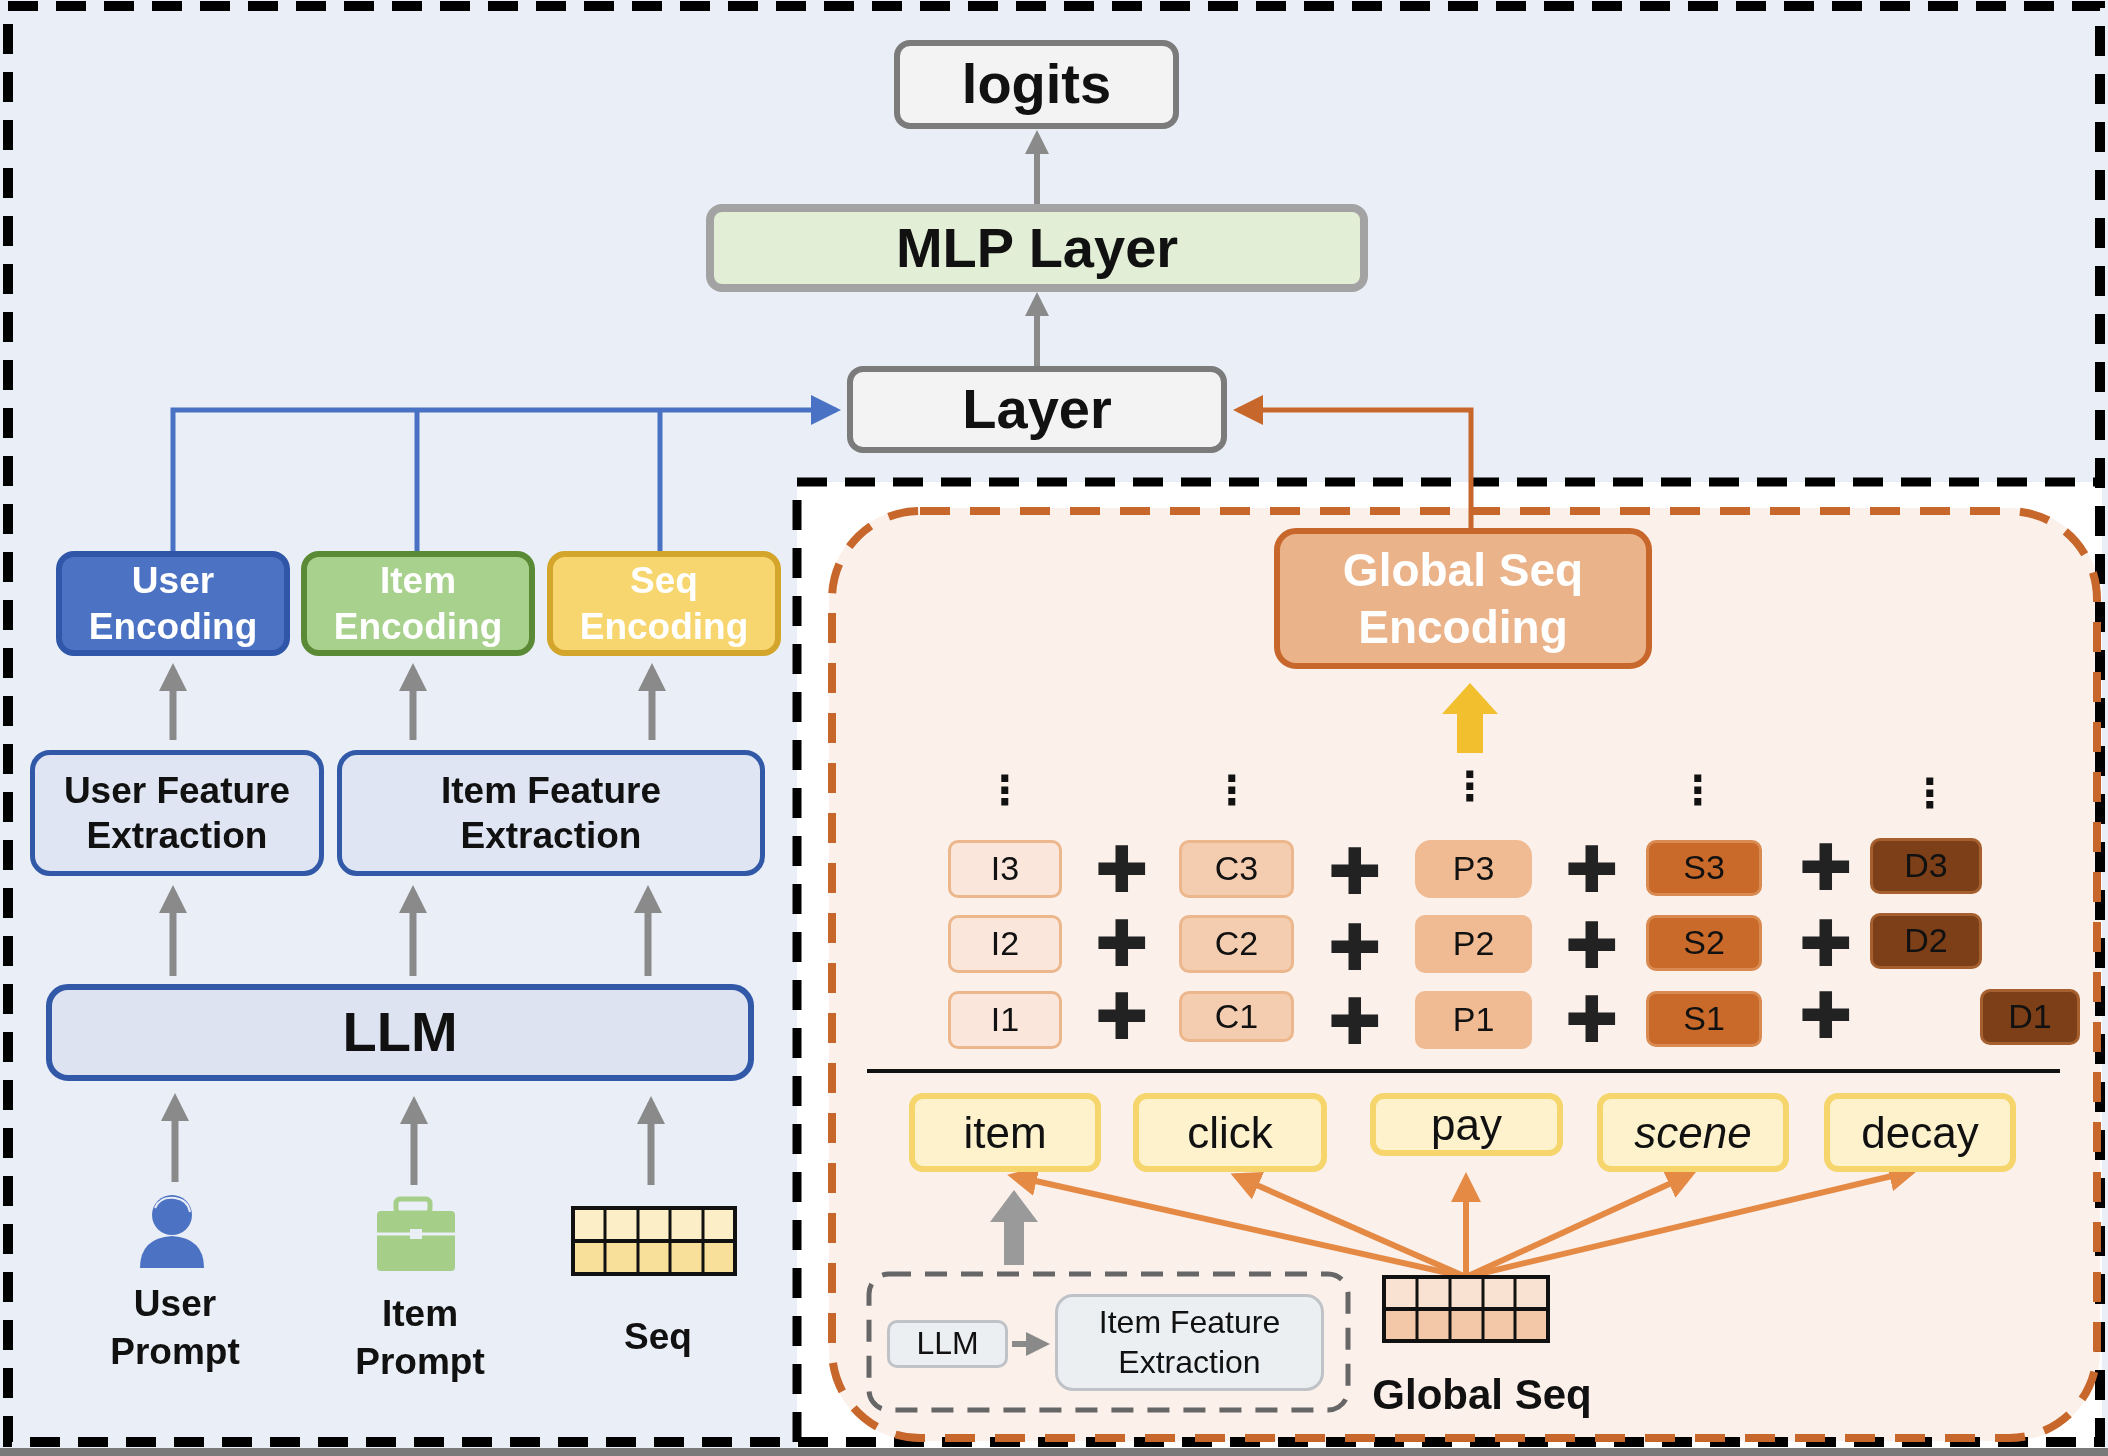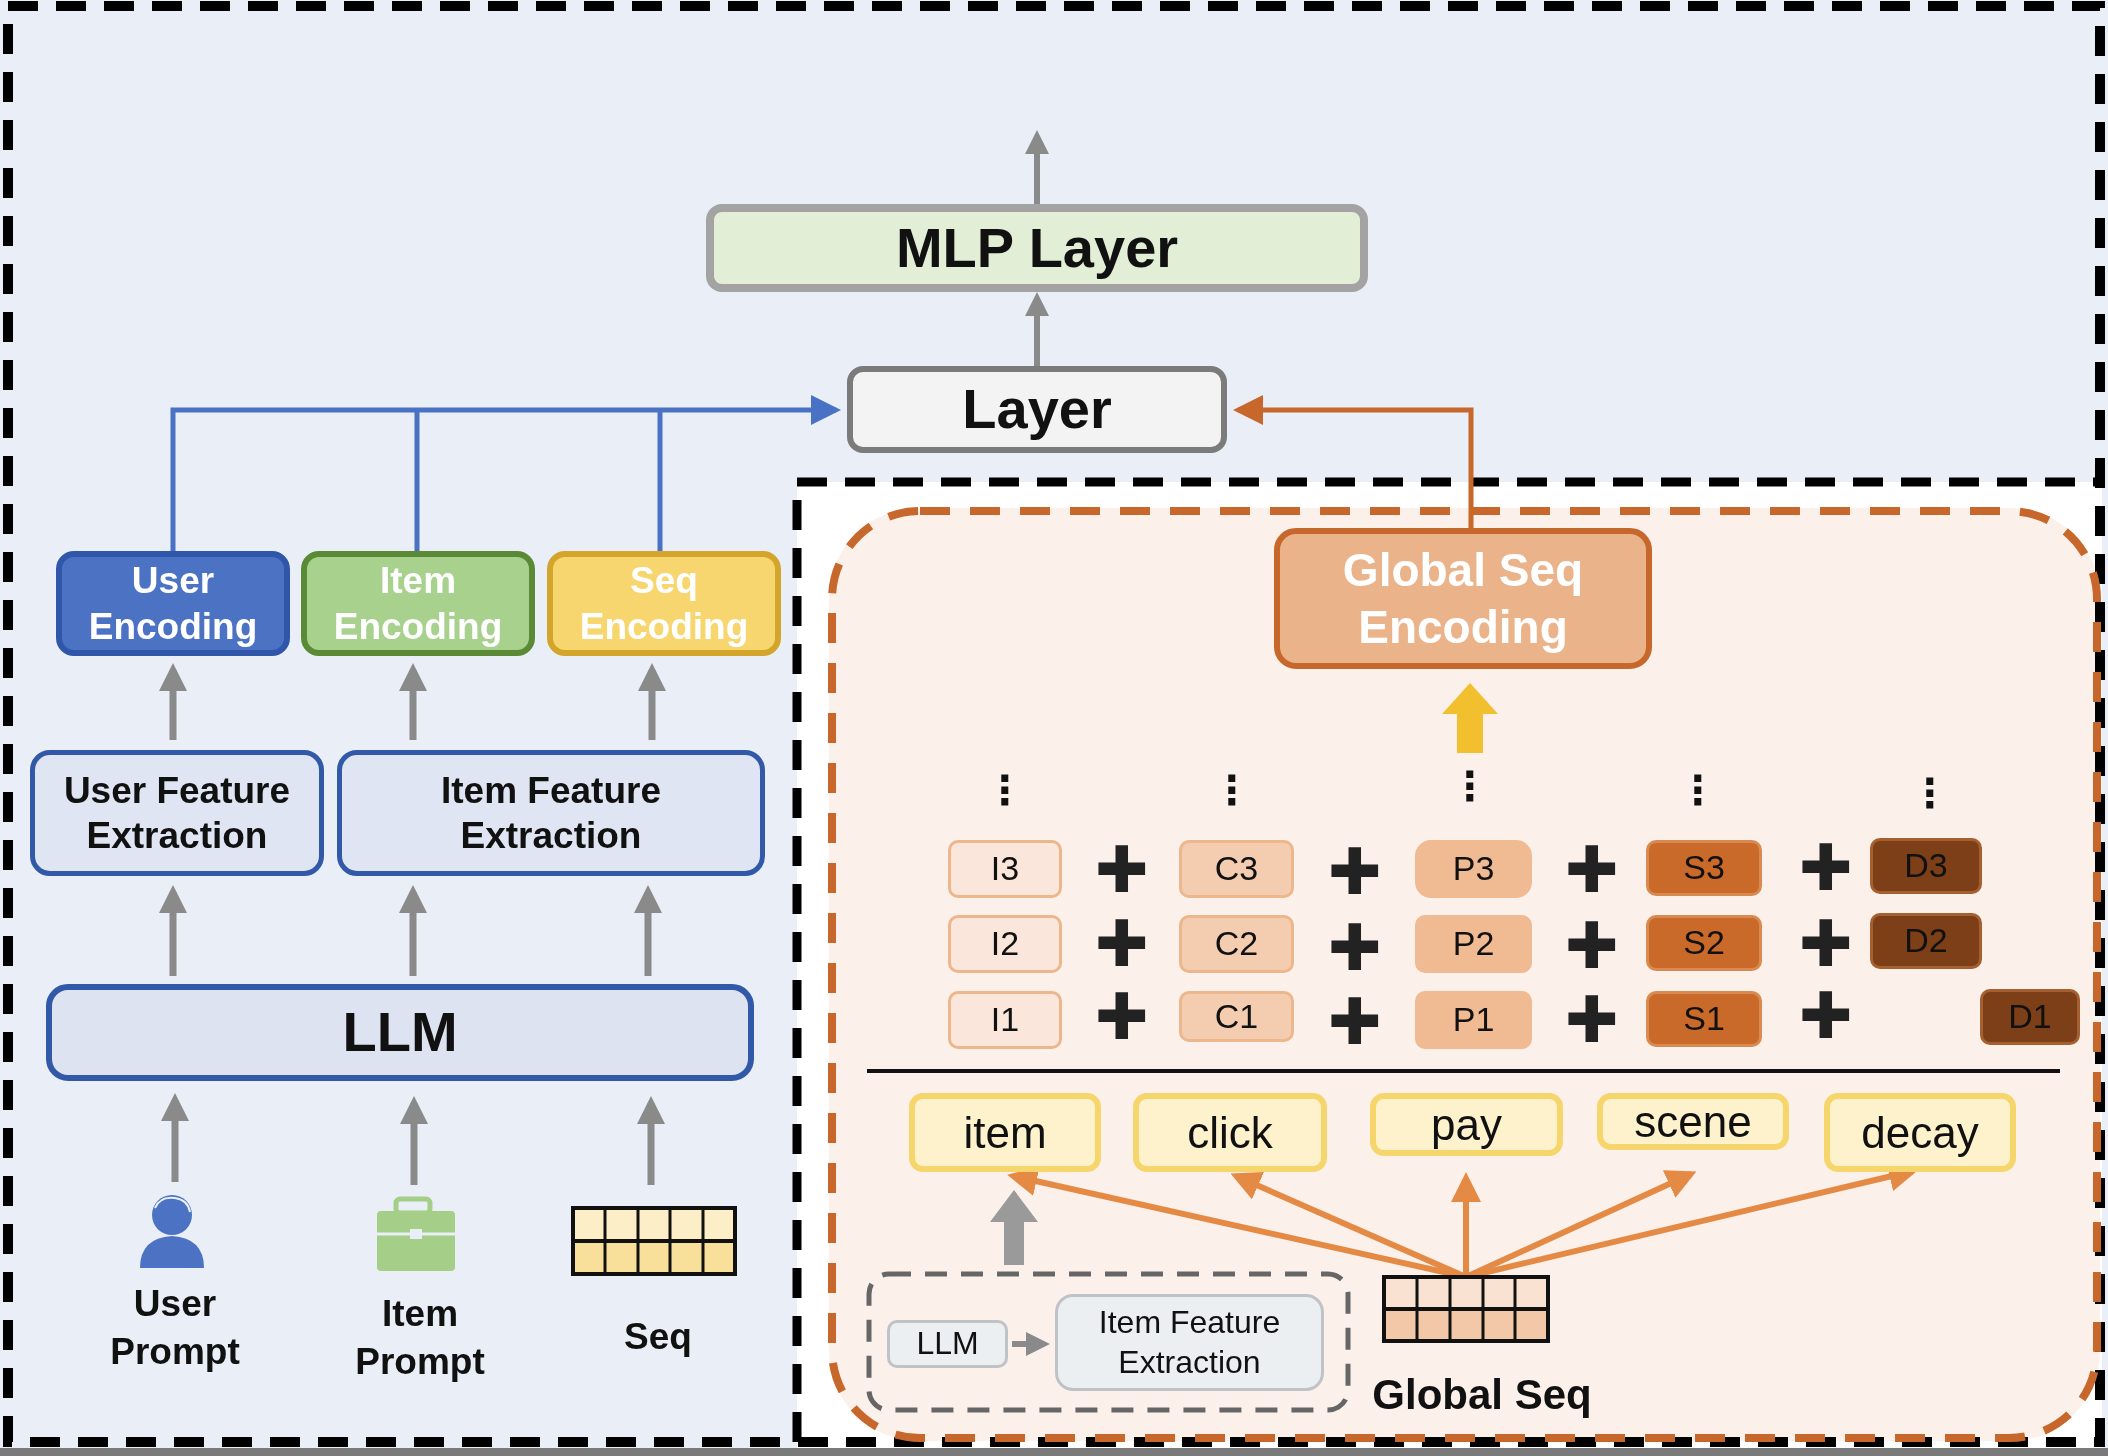--- a/index.html
+++ b/index.html
@@ -126,20 +126,23 @@
     </g>
 
     <g>
       <rect x="396" y="1199" width="34" height="14" rx="4" fill="none" stroke="#a5cf88" stroke-width="5"></rect>
       <rect x="377" y="1211" width="78" height="60" rx="4" fill="#a5cf88"></rect>
       <line x1="377" y1="1234" x2="455" y2="1234" stroke="#e9eef7" stroke-width="3"></line>
       <rect x="410" y="1229" width="12" height="10" fill="#e9eef7"></rect>
     </g>
   </svg>
 
+  <div class="abs box gray-box" style="left:894px; top:40px; width:285px; height:89px; font-size:56px;">
+    <span>logits</span>
+  </div>
   <div class="abs box mlp-box" style="left:706px; top:204px; width:662px; height:88px; font-size:56px;">
     <span>MLP Layer</span>
   </div>
   <div class="abs box gray-box" style="left:847px; top:366px; width:380px; height:87px; font-size:56px;">
     <span>Layer</span>
   </div>
 
   <div class="abs box enc enc-user" style="left:56px; top:551px; width:234px; height:105px;">
     <div>
         <div>User</div>
@@ -228,21 +231,21 @@
   <div class="abs plus" style="left:1565px; top:914px; width:50px;">✚</div>
   <div class="abs plus" style="left:1799px; top:912px; width:50px;">✚</div>
   <div class="abs plus" style="left:1095px; top:985px; width:50px;">✚</div>
   <div class="abs plus" style="left:1328px; top:990px; width:50px;">✚</div>
   <div class="abs plus" style="left:1565px; top:988px; width:50px;">✚</div>
   <div class="abs plus" style="left:1799px; top:984px; width:50px;">✚</div>
 
   <div class="abs box feat" style="left:909px; top:1093px; width:192px; height:79px;">item</div>
   <div class="abs box feat" style="left:1133px; top:1093px; width:194px; height:79px;">click</div>
   <div class="abs box feat" style="left:1370px; top:1093px; width:193px; height:63px;">pay</div>
-  <div class="abs box feat" style="left:1597px; top:1093px; width:192px; height:57px;">scene</div>
+  <div class="abs box feat" style="left:1597px; top:1093px; width:192px; height:79px;font-style:italic;">scene</div>
   <div class="abs box feat" style="left:1824px; top:1093px; width:192px; height:79px;">decay</div>
 
   <div class="abs box small-llm" style="left:887px; top:1320px; width:121px; height:48px;">LLM</div>
   <div class="abs box small-fe" style="left:1055px; top:1294px; width:269px; height:97px;">
     <div>
         <div>Item Feature</div>
         <div>Extraction</div>
       </div>
   </div>
 

